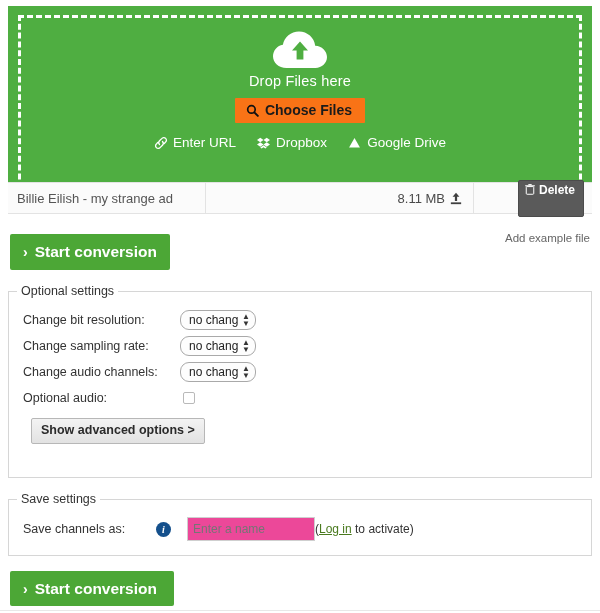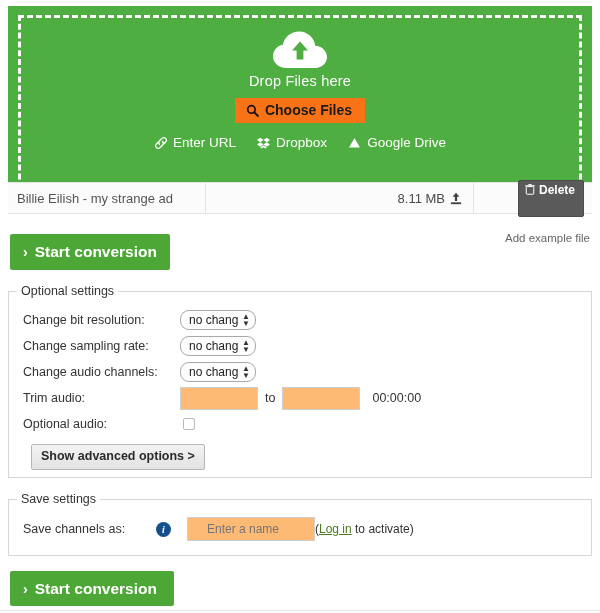--- a/index.html
+++ b/index.html
@@ -124,22 +124,22 @@
   }
   .sel-wrap { position: relative; display: inline-block; }
   .sel-arrows {
     position: absolute; right: 6px; top: 50%; transform: translateY(-50%);
     font-size: 8px; line-height: 7px; color: #333; pointer-events: none;
     display: flex; flex-direction: column; align-items: center;
   }
 
   input.txt {
     font-family: "Liberation Sans", sans-serif; font-size: 12px;
-    border: 1px solid #cfcfcf; background: #fdba74; height: 23px;
-    padding: 0 19px; color: #333;
+    border: 1px solid #cfcfcf; background: #ec4899; height: 23px;
+    padding: 0 5px; color: #333;
   }
   #trim-from, #trim-to { width: 78px; }
   .to-word { font-size: 12.5px; color: #333; margin: 0 7px; }
   .time-val { font-size: 12.5px; color: #333; margin-left: 12px; }
 
   input.chk {
     -webkit-appearance: none; appearance: none;
     width: 12px; height: 12px; border: 1px solid #b9b9b9;
     background: #fff; border-radius: 2px; margin: 0 0 0 3px; cursor: pointer;
   }
@@ -292,27 +292,20 @@
           <select class="mini">
             <option>no change</option>
           </select>
           <span class="sel-arrows">
               <span>▲</span>
               <span>▼</span>
             </span>
         </span>
       </div>
 
-      <div class="srow">
-        <span class="lbl">Trim audio:</span>
-        <input class="txt" id="trim-from" type="text" value="" style="">
-        <span class="to-word">to</span>
-        <input class="txt" id="trim-to" type="text" value="" style="">
-        <span class="time-val">00:00:00</span>
-      </div>
 
       <div class="srow">
         <span class="lbl">Optional audio:</span>
         <input class="chk" type="checkbox" style="">
       </div>
 
       <button class="adv-btn">Show advanced options &gt;</button>
     </div>
   </fieldset>
 

